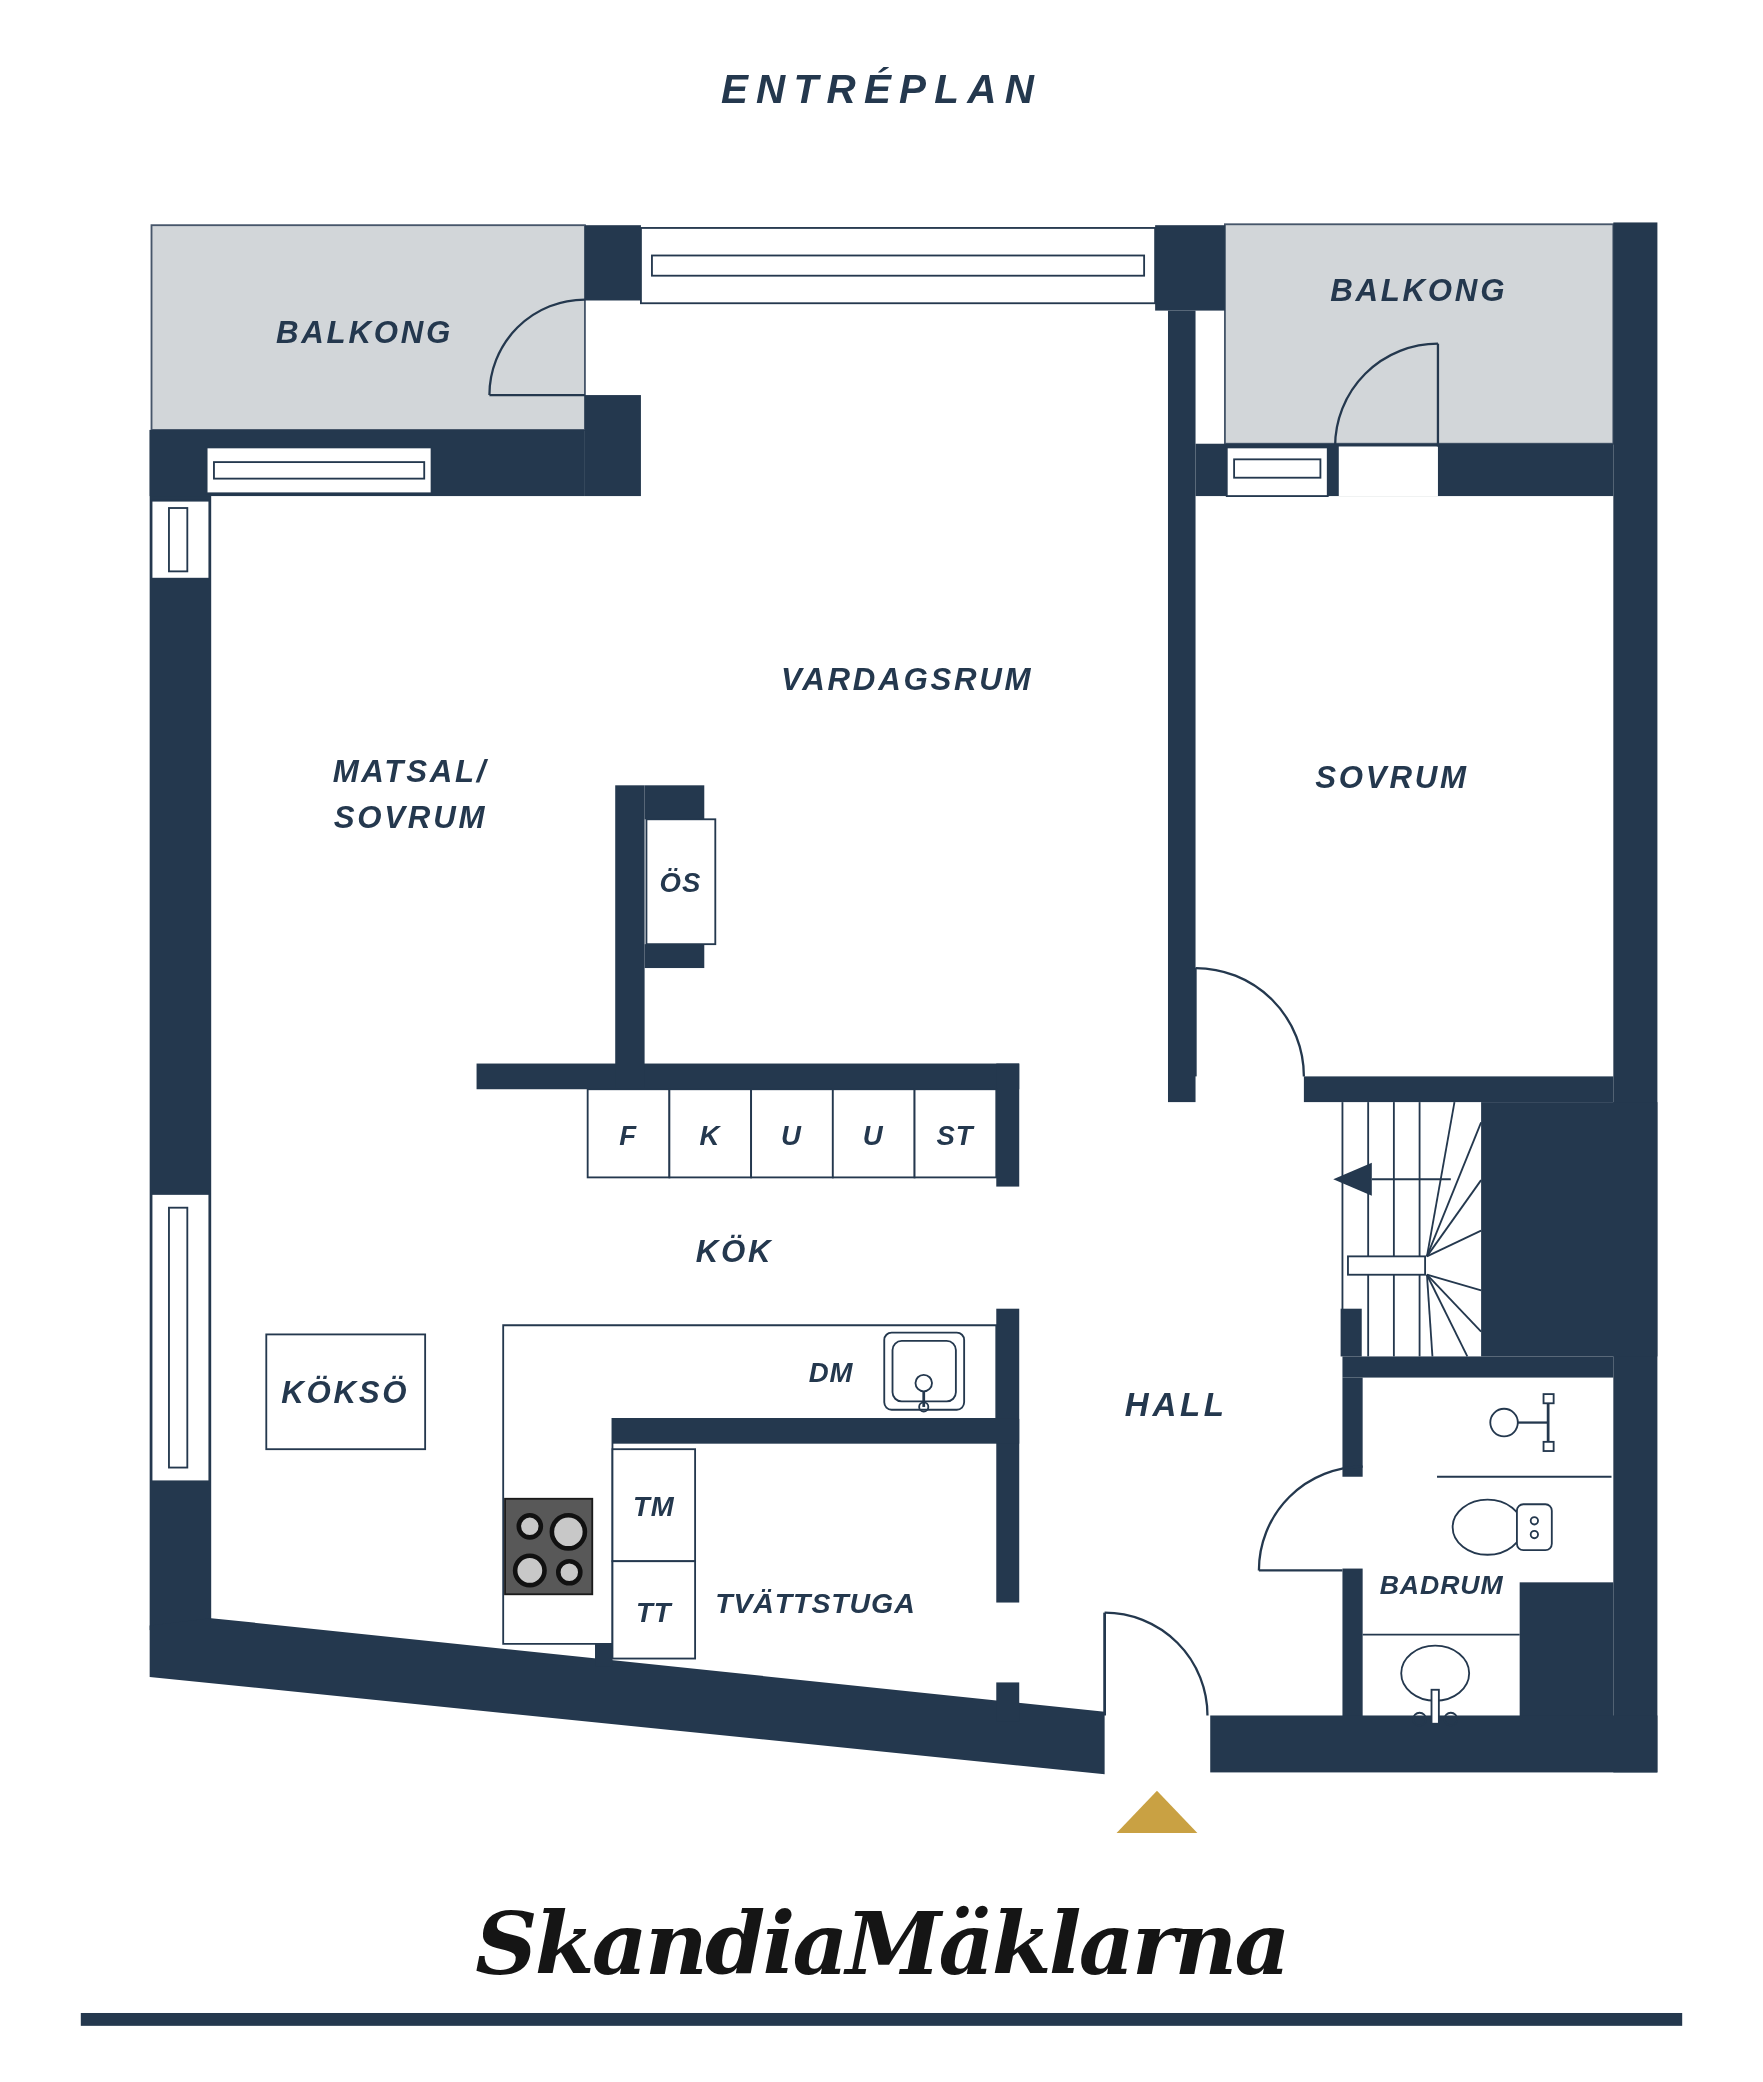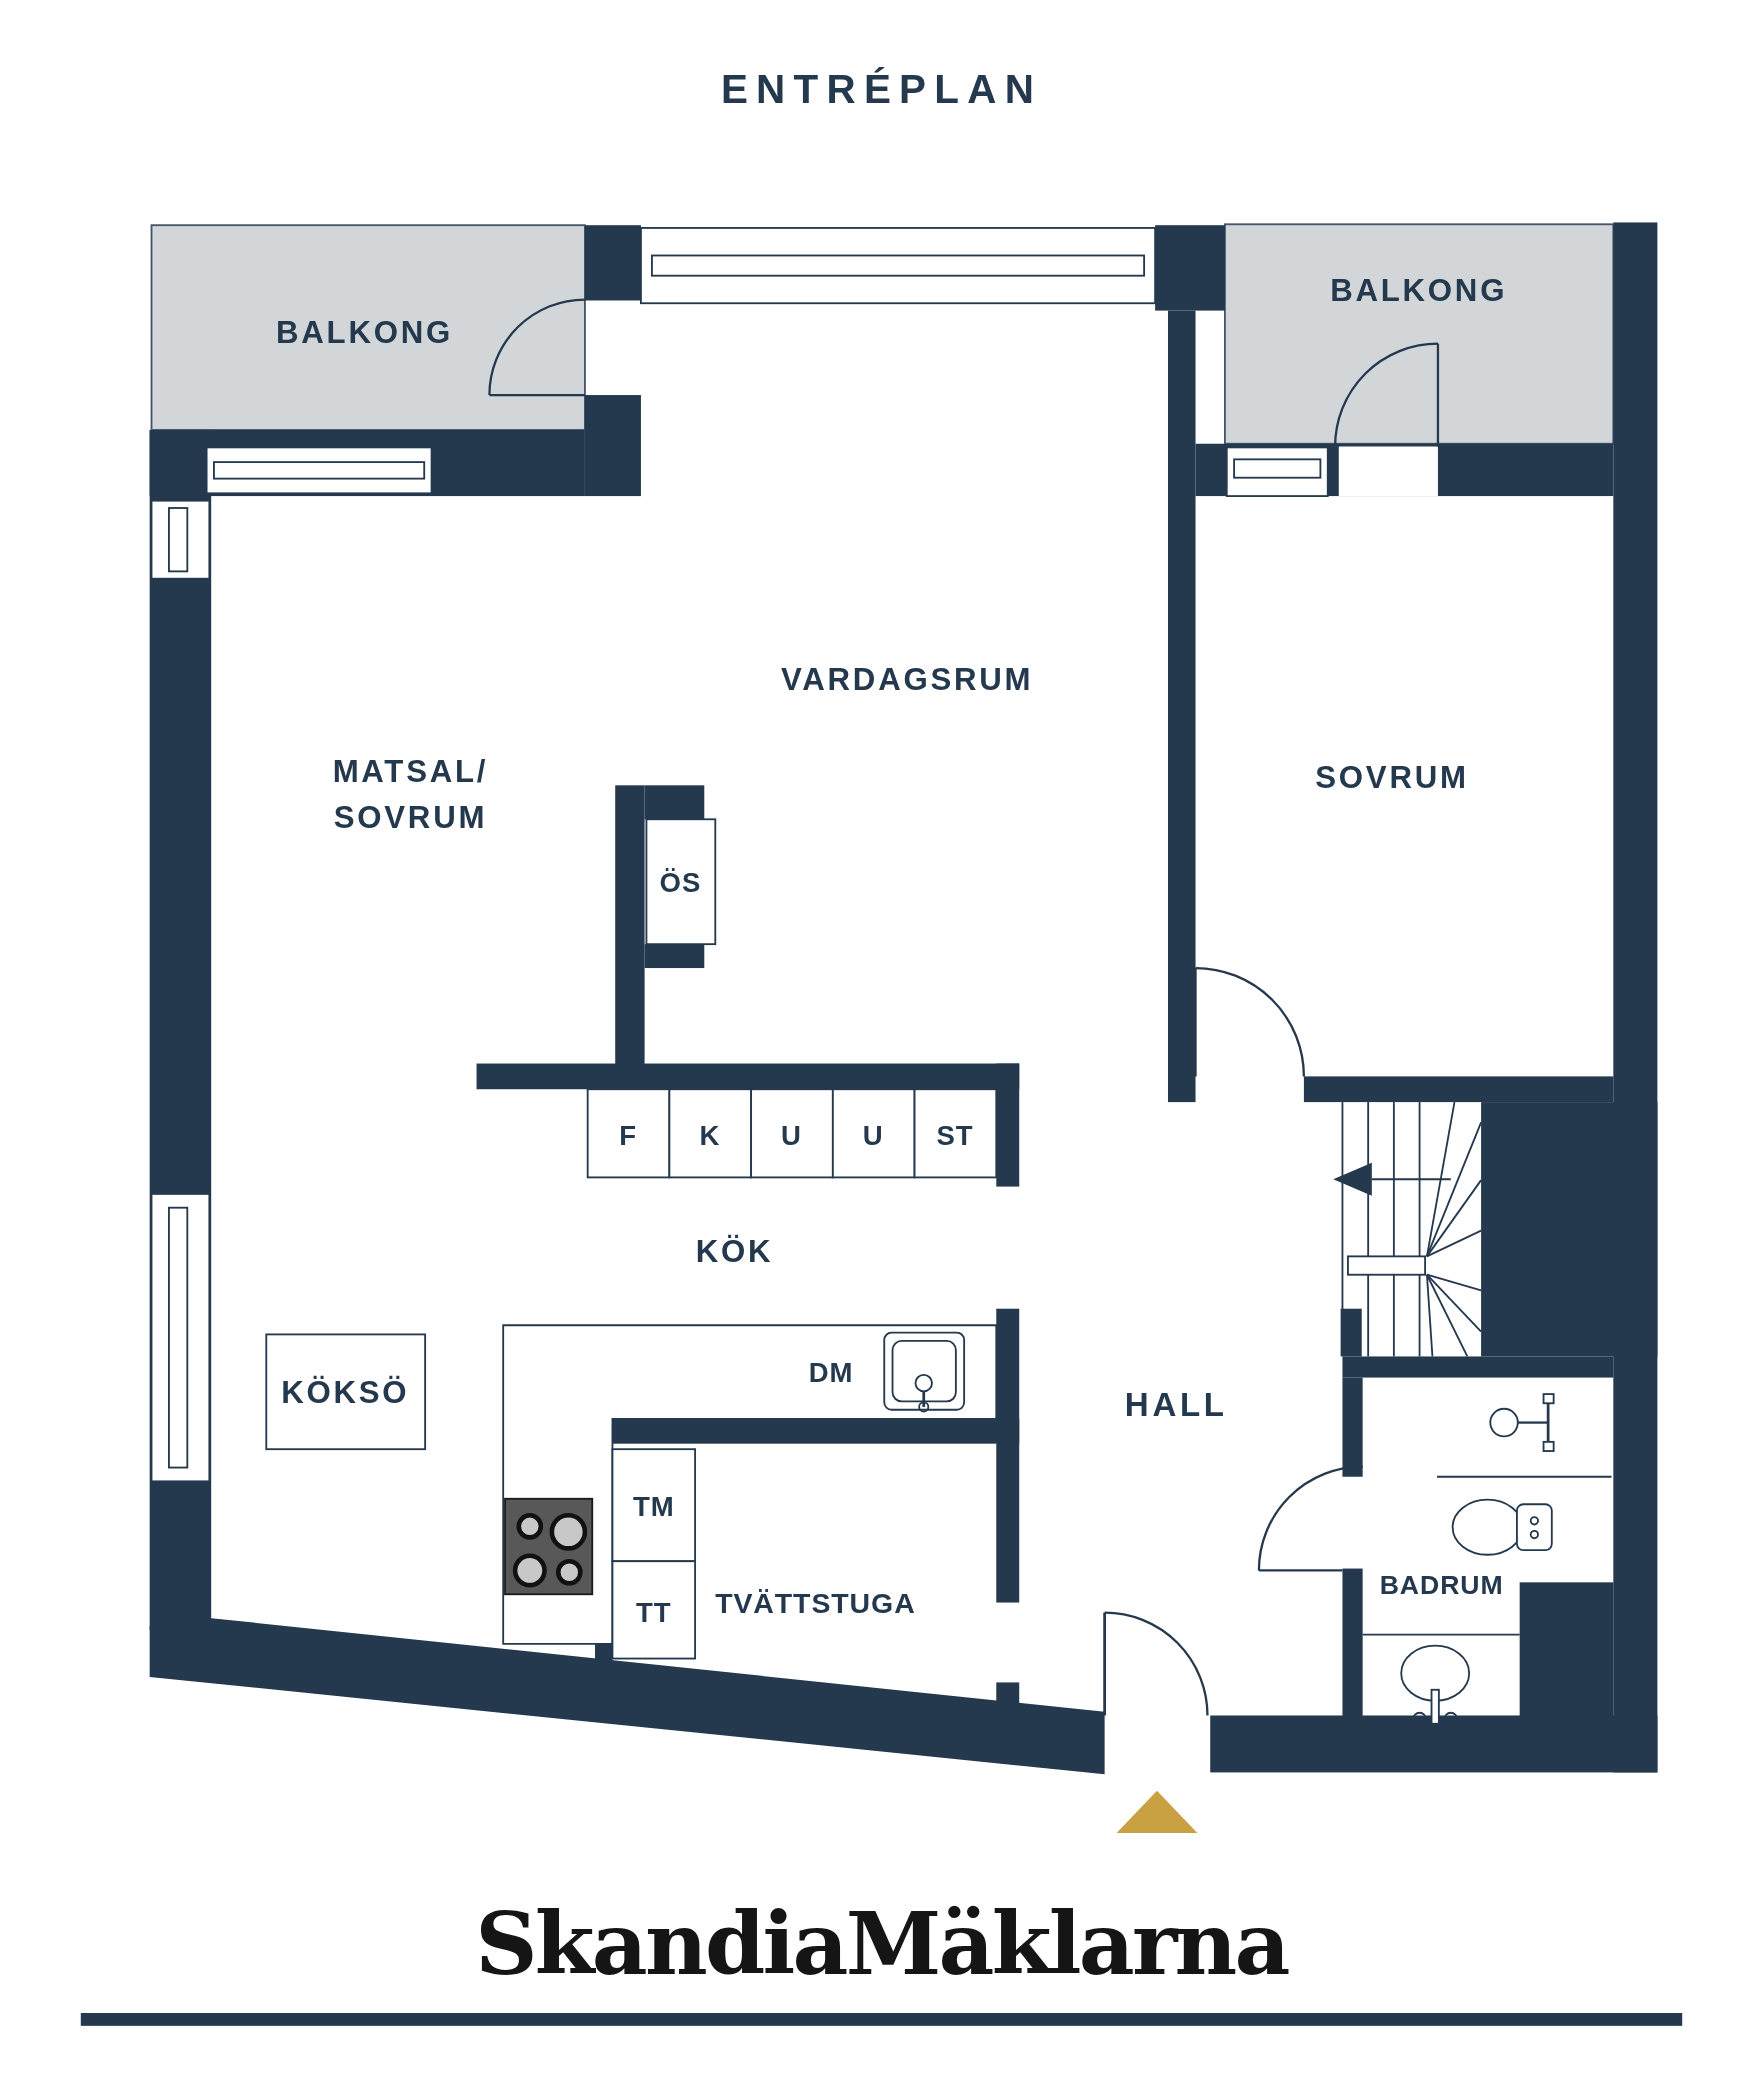--- a/index.html
+++ b/index.html
@@ -1,16 +1,16 @@
 <!DOCTYPE html>
 <html style="font-size:14.7px"><head>
 <meta charset="utf-8">
 <style>
   html,body{margin:0;padding:0;background:#ffffff;}
-  .page{width:1763px;height:2083px;position:relative;background:#fff;}
+  .page{width:1763px;height:2083px;position:relative;background:#fff;font-style:italic;}
   svg{display:block;}
   .lbl{font-family:"Liberation Sans",sans-serif;font-weight:600;fill:#24384E;
        text-anchor:middle;letter-spacing:3px;}
   .fs-title{font-size:44px;letter-spacing:9px;}
   .fs-room{font-size:34px;}
   .fs-hall{font-size:36px;letter-spacing:4px;}
   .fs-kok{font-size:34px;}
   .fs-small{font-size:30px;letter-spacing:1px;}
   .fs-bad{font-size:29px;letter-spacing:1px;}
   .fs-tvatt{font-size:31px;letter-spacing:1px;}

